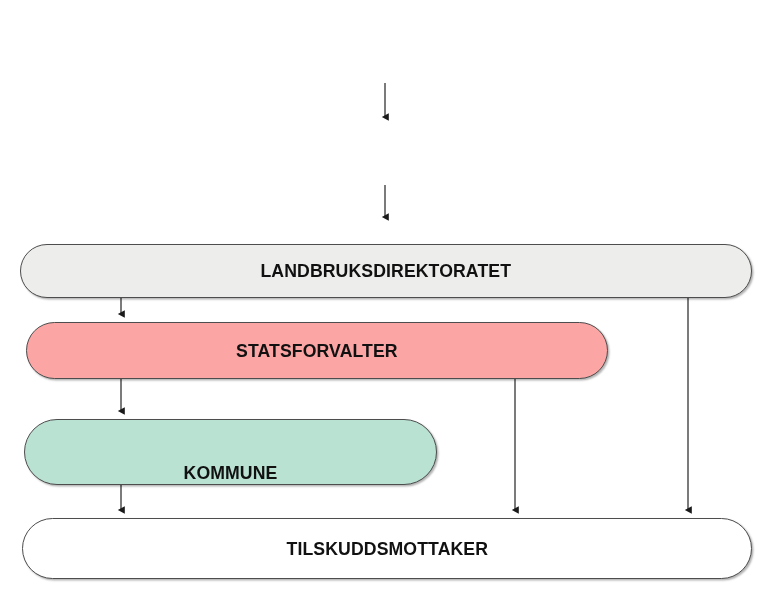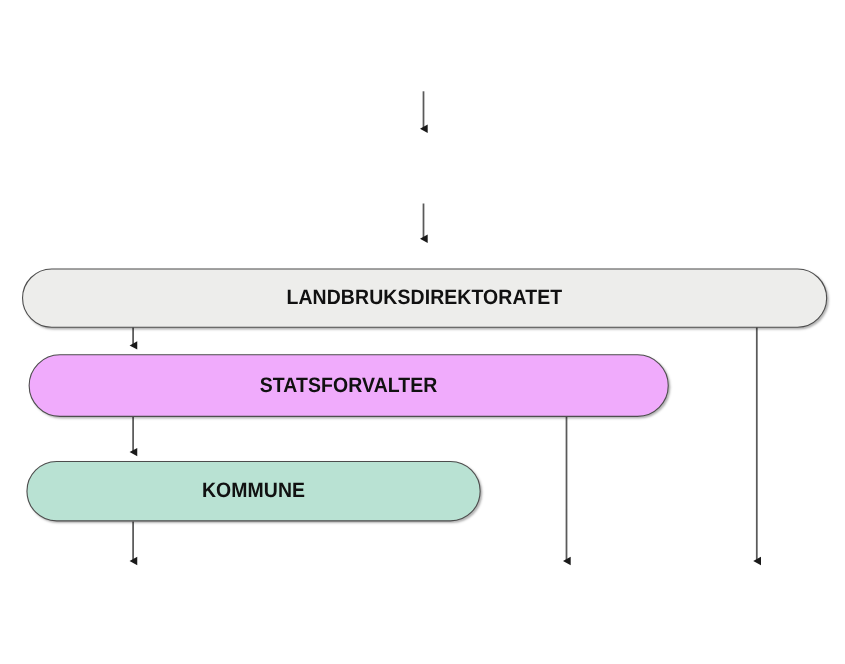--- a/index.html
+++ b/index.html
@@ -34,22 +34,22 @@
     letter-spacing: 0.1px;
     color: #111111;
     text-align: center;
     white-space: nowrap;
     transform: scaleX(0.93);
     transform-origin: center center;
   }
   .node-stortinget      { left: 20px;  top: 28px;  width: 730px; height: 55px;  background: #E8909A; }
   .node-departement     { left: 20px;  top: 125px; width: 718px; height: 60px;  background: #A99A92; }
   .node-direktorat      { left: 20px;  top: 225px; width: 732px; height: 54px;  background: #EDEDEB; margin-top: 19px; }
-  .node-statsforvalter  { left: 26px;  top: 322px; width: 582px; height: 57px;  background: #f0abfc; }
-  .node-kommune         { left: 24px;  top: 419px; width: 413px; height: 55px;  background: #B9E2D3; }
+  .node-statsforvalter  { left: 26px;  top: 322px; width: 582px; height: 57px;  background: #fca5a5; }
+  .node-kommune         { left: 24px;  top: 419px; width: 413px; height: 66px;  background: #B9E2D3; align-items: flex-end; }
   .node-mottaker        { left: 22px;  top: 518px; width: 730px; height: 61px;  background: #FFFFFF; }
 
   #connector-layer {
     position: absolute;
     left: 0;
     top: 0;
     width: 768px;
     height: 604px;
     pointer-events: none;
   }
@@ -88,14 +88,17 @@
   </div>
 
   <div class="node node-statsforvalter">
     <span class="node-label">STATSFORVALTER</span>
   </div>
 
   <div class="node node-kommune">
     <span class="node-label">KOMMUNE</span>
   </div>
 
+  <div class="node node-mottaker">
+    <span class="node-label">TILSKUDDSMOTTAKER</span>
+  </div>
 
 </div>
 
 </body></html>

